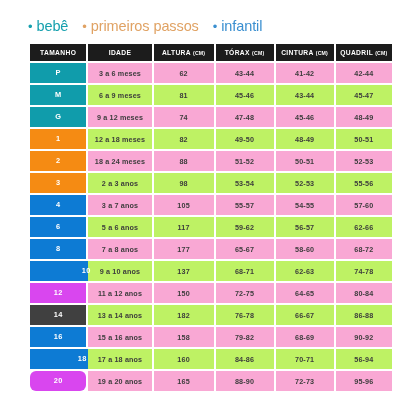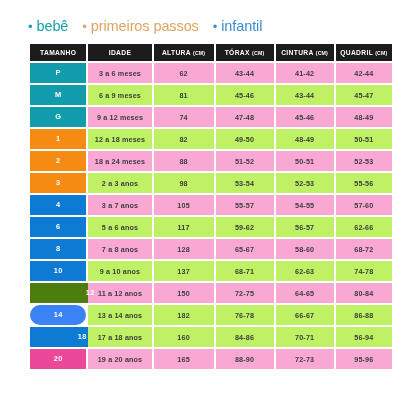--- a/index.html
+++ b/index.html
@@ -221,68 +221,78 @@
           <td>117</td>
           <td>59-62</td>
           <td>56-57</td>
           <td>62-66</td>
         </tr>
         <tr class="odd">
           <td class="size-cell">
             <span class="size-badge" style="background: rgb(13, 123, 212);">8</span>
           </td>
           <td>7 a 8 anos</td>
-          <td>128</td>
+          <td>177</td>
           <td>65-67</td>
           <td>58-60</td>
           <td>68-72</td>
         </tr>
         <tr class="even">
           <td class="size-cell">
-            <span class="size-badge" style="background: rgb(13, 123, 212);">10</span>
+            <span class="size-badge" style="background: rgb(13, 123, 212); padding-left: 28px;">10</span>
           </td>
           <td>9 a 10 anos</td>
           <td>137</td>
           <td>68-71</td>
           <td>62-63</td>
           <td>74-78</td>
         </tr>
         <tr class="odd">
           <td class="size-cell">
-            <span class="size-badge" style="background: #4d7c0f; padding-left: 32px;">12</span>
+            <span class="size-badge" style="background: #d946ef;">12</span>
           </td>
           <td>11 a 12 anos</td>
           <td>150</td>
           <td>72-75</td>
           <td>64-65</td>
           <td>80-84</td>
         </tr>
         <tr class="even">
           <td class="size-cell">
-            <span class="size-badge" style="background: #3b82f6; border-radius: 10px;">14</span>
+            <span class="size-badge" style="background: #404040;">14</span>
           </td>
           <td>13 a 14 anos</td>
           <td>182</td>
           <td>76-78</td>
           <td>66-67</td>
           <td>86-88</td>
         </tr>
+        <tr class="odd">
+          <td class="size-cell">
+            <span class="size-badge" style="background: rgb(13, 123, 212);">16</span>
+          </td>
+          <td>15 a 16 anos</td>
+          <td>158</td>
+          <td>79-82</td>
+          <td>68-69</td>
+          <td>90-92</td>
+        </tr>
         <tr class="even">
           <td class="size-cell">
             <span class="size-badge" style="background: rgb(13, 123, 212); padding-left: 24px;">18</span>
           </td>
           <td>17 a 18 anos</td>
           <td>160</td>
           <td>84-86</td>
           <td>70-71</td>
           <td>56-94</td>
         </tr>
         <tr class="odd">
           <td class="size-cell">
-            <span class="size-badge" style="background: #ec4899;">20</span>
+            <span class="size-badge" style="background: #d946ef; border-radius: 6px;">20</span>
           </td>
           <td>19 a 20 anos</td>
           <td>165</td>
           <td>88-90</td>
           <td>72-73</td>
           <td>95-96</td>
         </tr>
       </tbody>
   </table>
 

